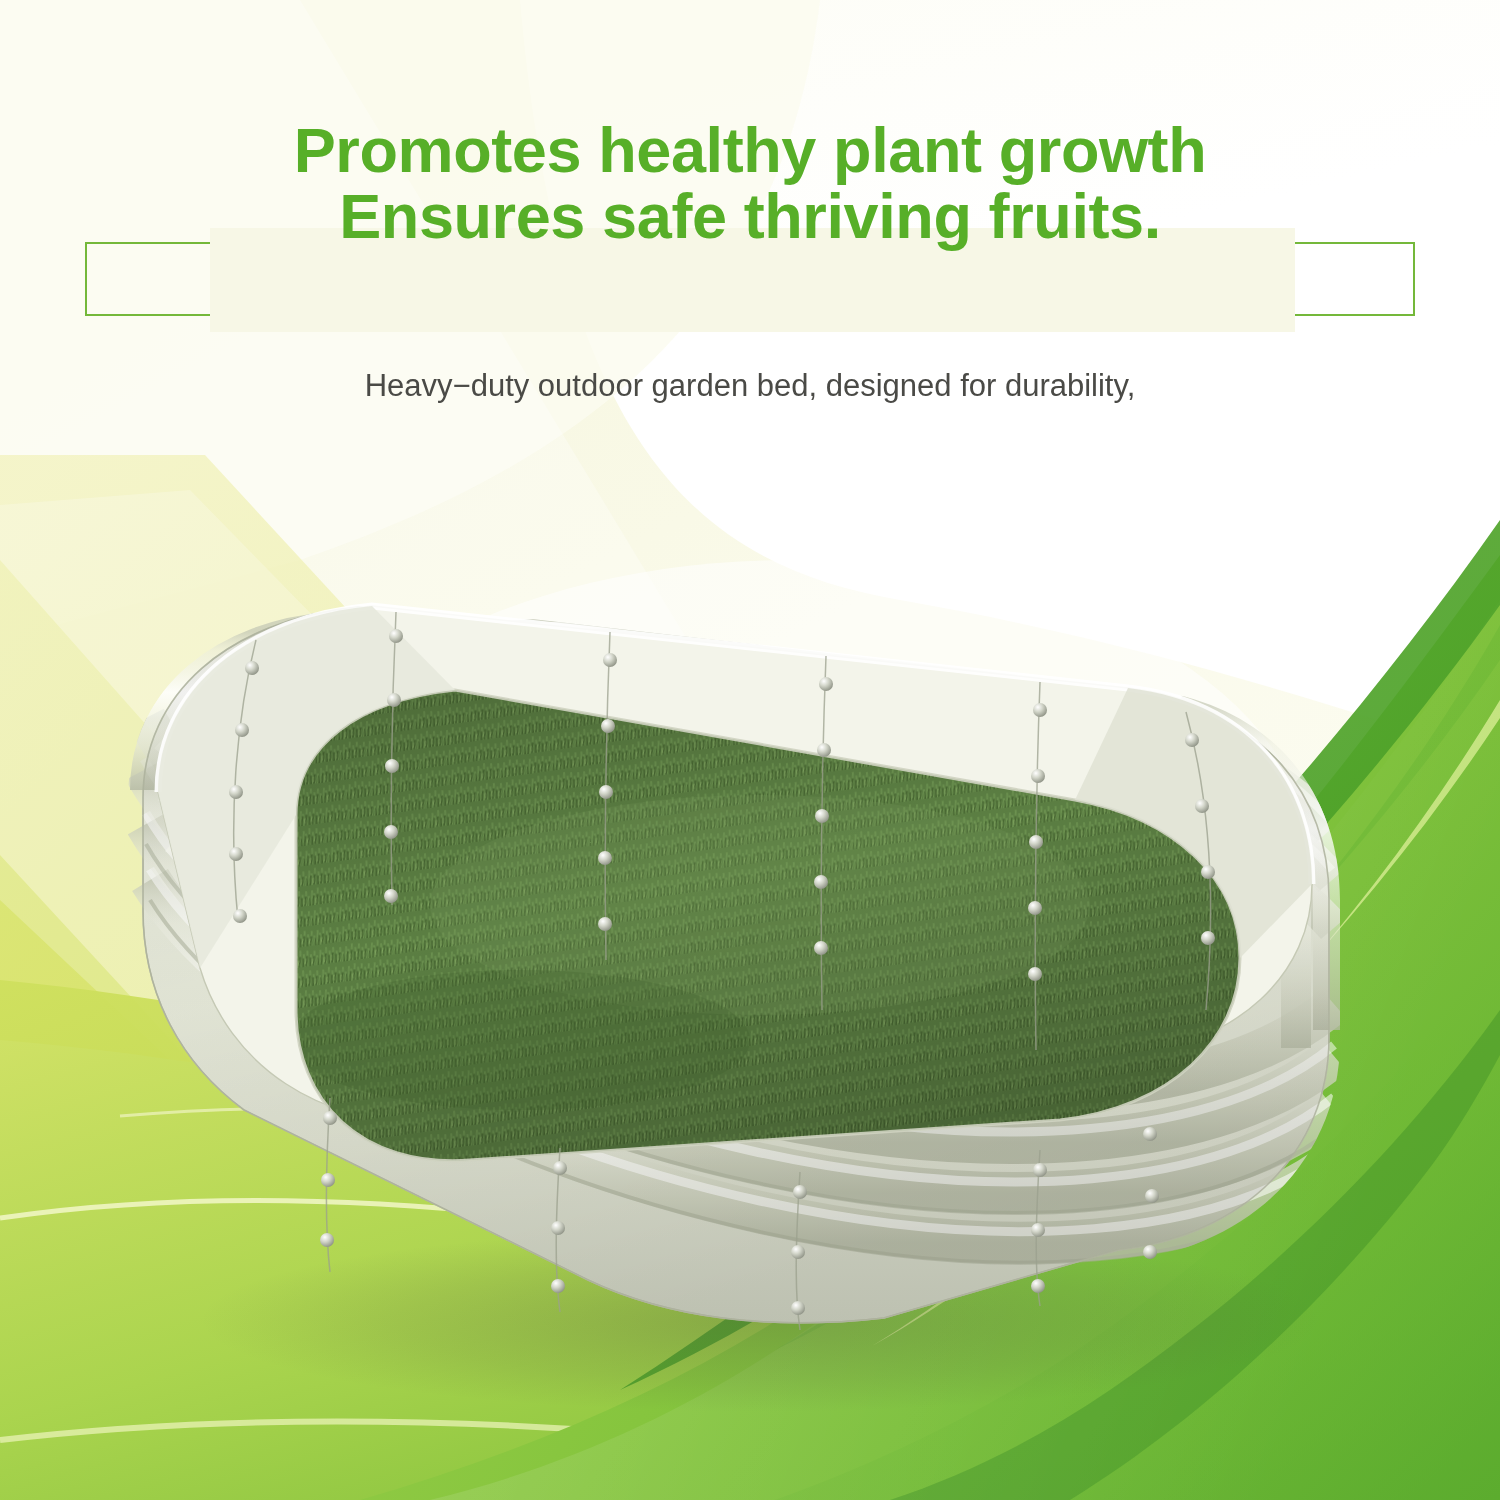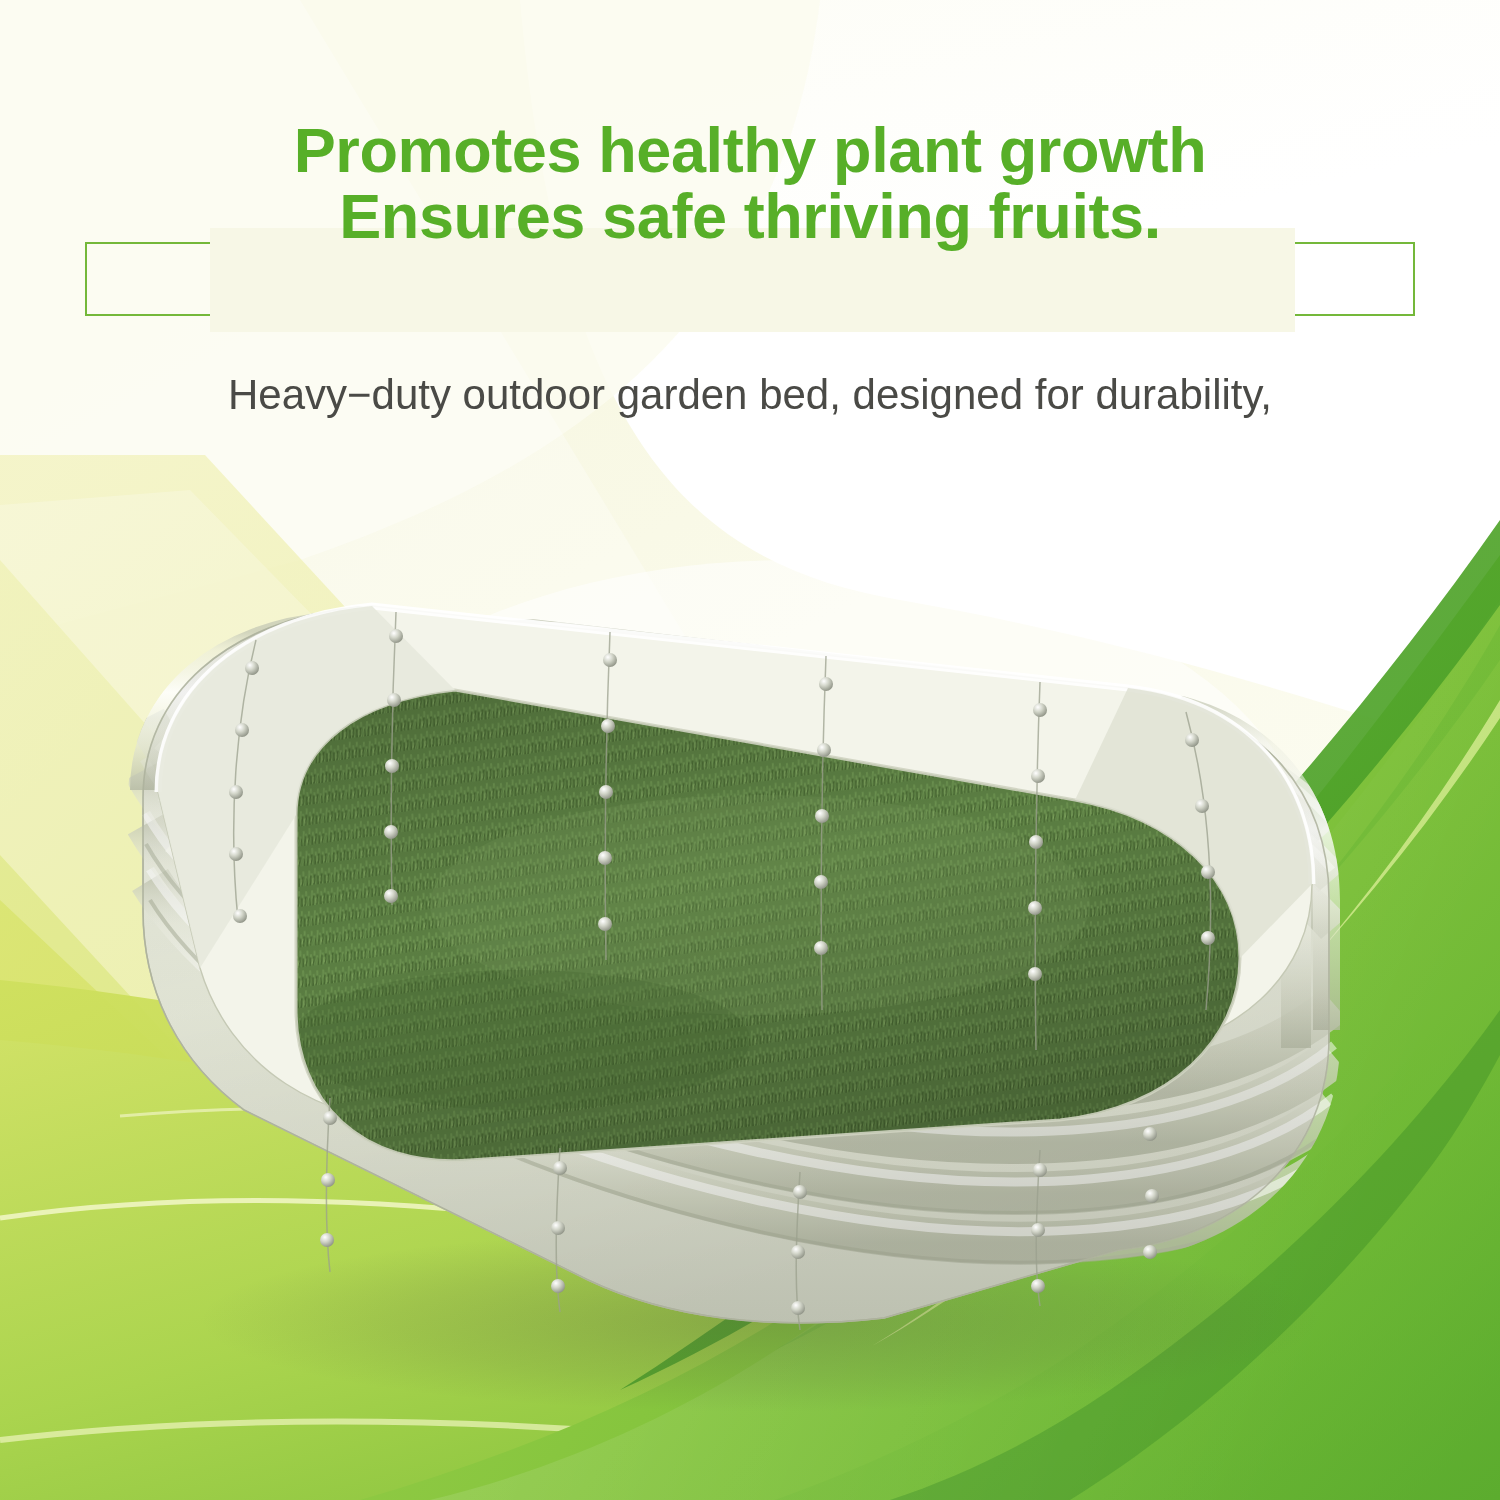--- a/index.html
+++ b/index.html
@@ -23,21 +23,21 @@
     color:#57af28;font-weight:bold;font-size:63px;line-height:1.04;
     letter-spacing:-0.4px;
   }
   .headline .hl-line{display:block;}
   .hl-mask{
     position:absolute;top:228px;left:210px;width:1085px;height:104px;
     background:#f7f7e6;
   }
   .subtitle{
     position:absolute;left:0;top:358px;width:1500px;text-align:center;
-    color:#4a4a46;font-size:42px;line-height:1.78;font-weight:normal;
+    color:#4a4a46;font-size:31px;line-height:1.78;font-weight:normal;
   }
   .subtitle .sub-line{display:block;}
 </style>
 </head>
 <body>
 
 <div id="stage">
 
   <svg id="bg" viewBox="0 0 1500 1500" xmlns="http://www.w3.org/2000/svg">
     <defs>

